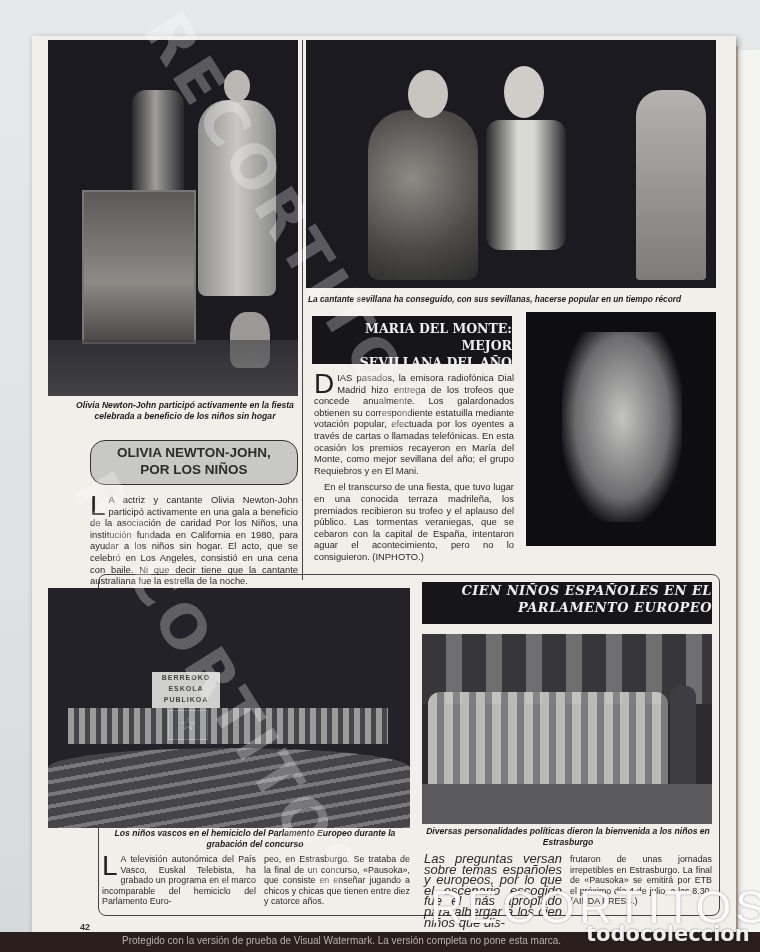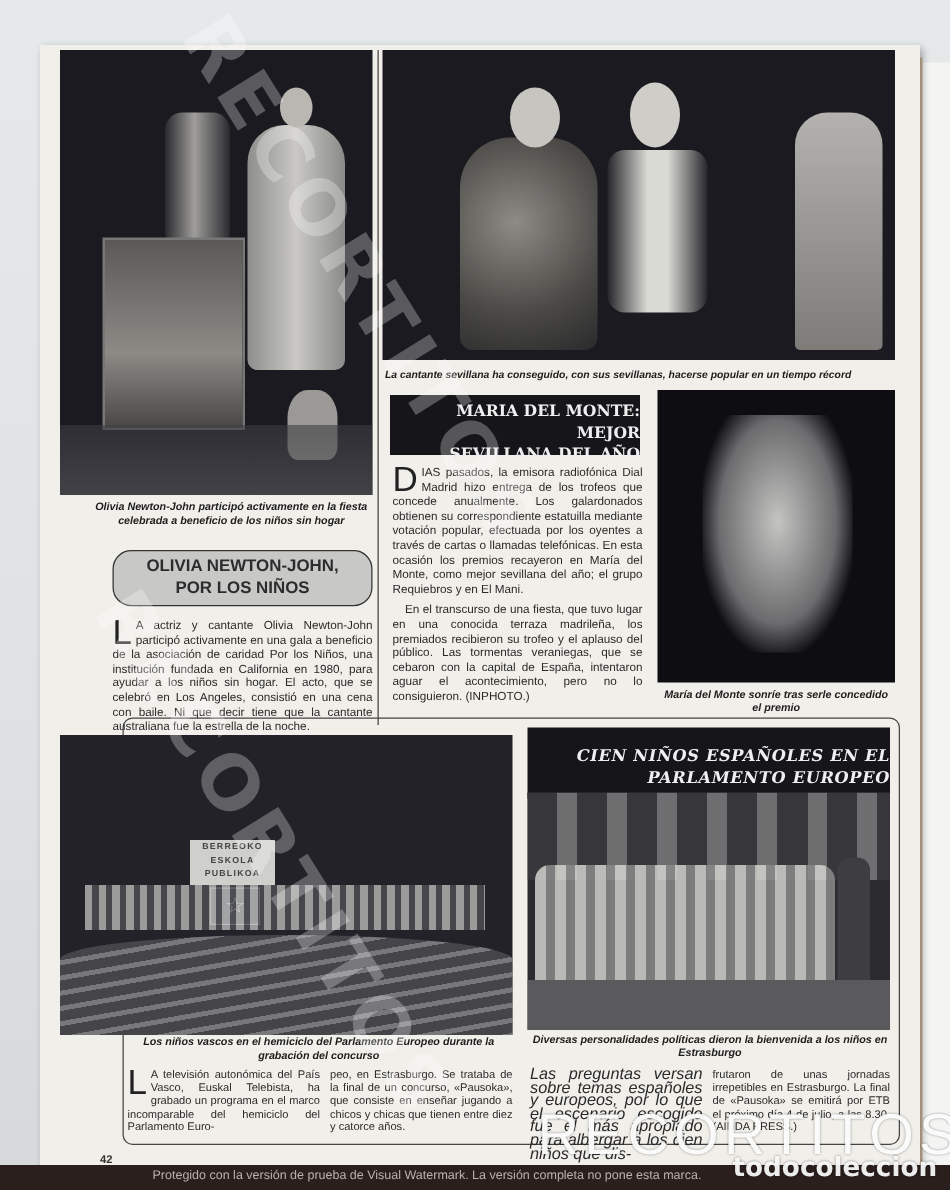--- a/index.html
+++ b/index.html
@@ -74,37 +74,36 @@
     <p style="text-indent:0;">
       <span class="dropcap">D</span>
       <span>IAS pasados, la emisora radiofónica Dial Madrid hizo entrega de los trofeos que concede anualmente. Los galardonados obtienen su correspondiente estatuilla mediante votación popular, efectuada por los oyentes a través de cartas o llamadas telefónicas. En esta ocasión los premios recayeron en María del Monte, como mejor sevillana del año; el grupo Requiebros y en El Mani.</span>
     </p>
     <p>En el transcurso de una fiesta, que tuvo lugar en una conocida terraza madrileña, los premiados recibieron su trofeo y el aplauso del público. Las tormentas veraniegas, que se cebaron con la capital de España, intentaron aguar el acontecimiento, pero no lo consiguieron. (INPHOTO.)</p>
   </div>
 
   <div class="photo" style="left:494px;top:276px;width:190px;height:234px;background:#0d0d12;">
     <div class="shape" style="left:36px;top:20px;width:120px;height:190px;background:radial-gradient(ellipse at 50% 45%,#c4c4c2,#6c6c6e 55%,rgba(13,13,18,0) 75%);"></div>
   </div>
-  <div class="cap" style="left:496px;top:514px;width:186px;">María del Monte sonríe tras serle concedido el premio</div>
 
   <div class="frame" style="left:66px;top:538px;width:620px;height:340px;"></div>
 
   <div class="photo" style="left:16px;top:552px;width:362px;height:240px;background:#232228;">
     <div class="shape" style="left:104px;top:84px;width:68px;height:36px;background:#cfcfcc;font-size:7px;line-height:11px;font-weight:bold;color:#444;text-align:center;letter-spacing:1px;">
       <div>BERREOKO</div>
       <div>ESKOLA</div>
       <div>PUBLIKOA</div>
     </div>
     <div class="shape" style="left:120px;top:122px;width:38px;height:28px;background:#3b3e48;border:1px solid #999;text-align:center;color:#ddd;font-size:18px;line-height:26px;">☆</div>
     <div class="shape" style="left:20px;top:120px;width:320px;height:36px;background:repeating-linear-gradient(90deg,#cfcfcc 0 6px,#55555a 6px 11px);opacity:.7;"></div>
     <div class="shape" style="left:0;top:160px;width:362px;height:80px;background:repeating-linear-gradient(170deg,#4d4d52 0 8px,#8d8d90 8px 12px);opacity:.8;border-radius:60% 60% 0 0/30% 30% 0 0;"></div>
   </div>
   <div class="cap" style="left:70px;top:792px;width:306px;">Los niños vascos en el hemiciclo del Parlamento Europeo durante la grabación del concurso</div>
 
-  <div class="head-dark" style="left:390px;top:546px;width:290px;height:42px;font-style:italic;font-size:13px;line-height:17px;padding-top:15px;letter-spacing:.5px;">
+  <div class="head-dark" style="left:390px;top:546px;width:290px;height:42px;font-style:italic;font-size:13px;line-height:17px;padding-top:0;letter-spacing:.5px;">
     <div>CIEN NIÑOS ESPAÑOLES EN EL</div>
     <div>PARLAMENTO EUROPEO</div>
   </div>
 
   <div class="photo" style="left:390px;top:598px;width:290px;height:190px;background:#2c2c30;">
     <div class="shape" style="left:0;top:0;width:290px;height:70px;background:repeating-linear-gradient(90deg,#3a3a3e 0 24px,#7f7f80 24px 40px);opacity:.8;"></div>
     <div class="shape" style="left:6px;top:58px;width:240px;height:100px;background:repeating-linear-gradient(90deg,#d2d2ce 0 9px,#8a8a8a 9px 16px);opacity:.85;border-radius:12px 12px 0 0;"></div>
     <div class="shape" style="left:248px;top:52px;width:26px;height:118px;background:#3e3e42;border-radius:10px 10px 2px 2px;"></div>
     <div class="shape" style="left:0;top:150px;width:290px;height:40px;background:#5a5a5c;"></div>
   </div>

